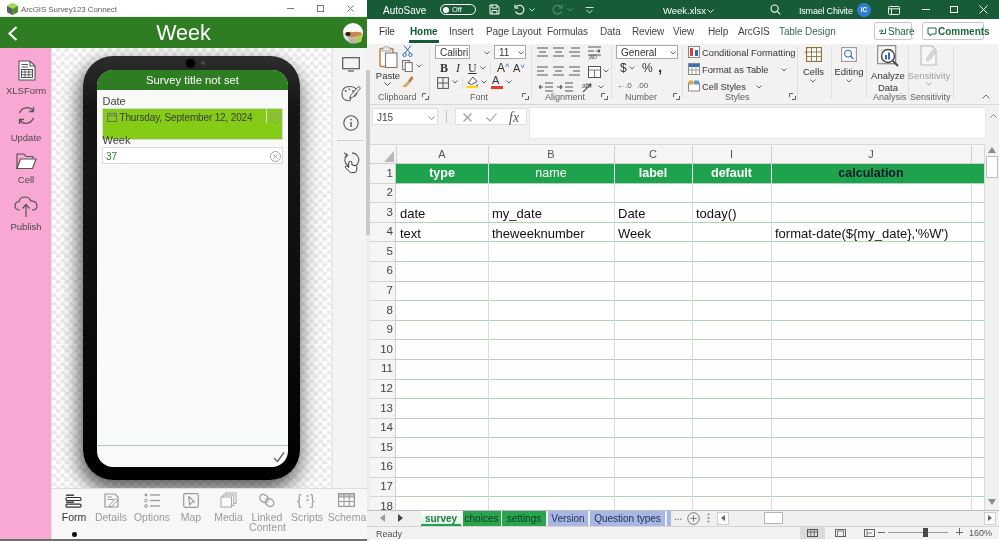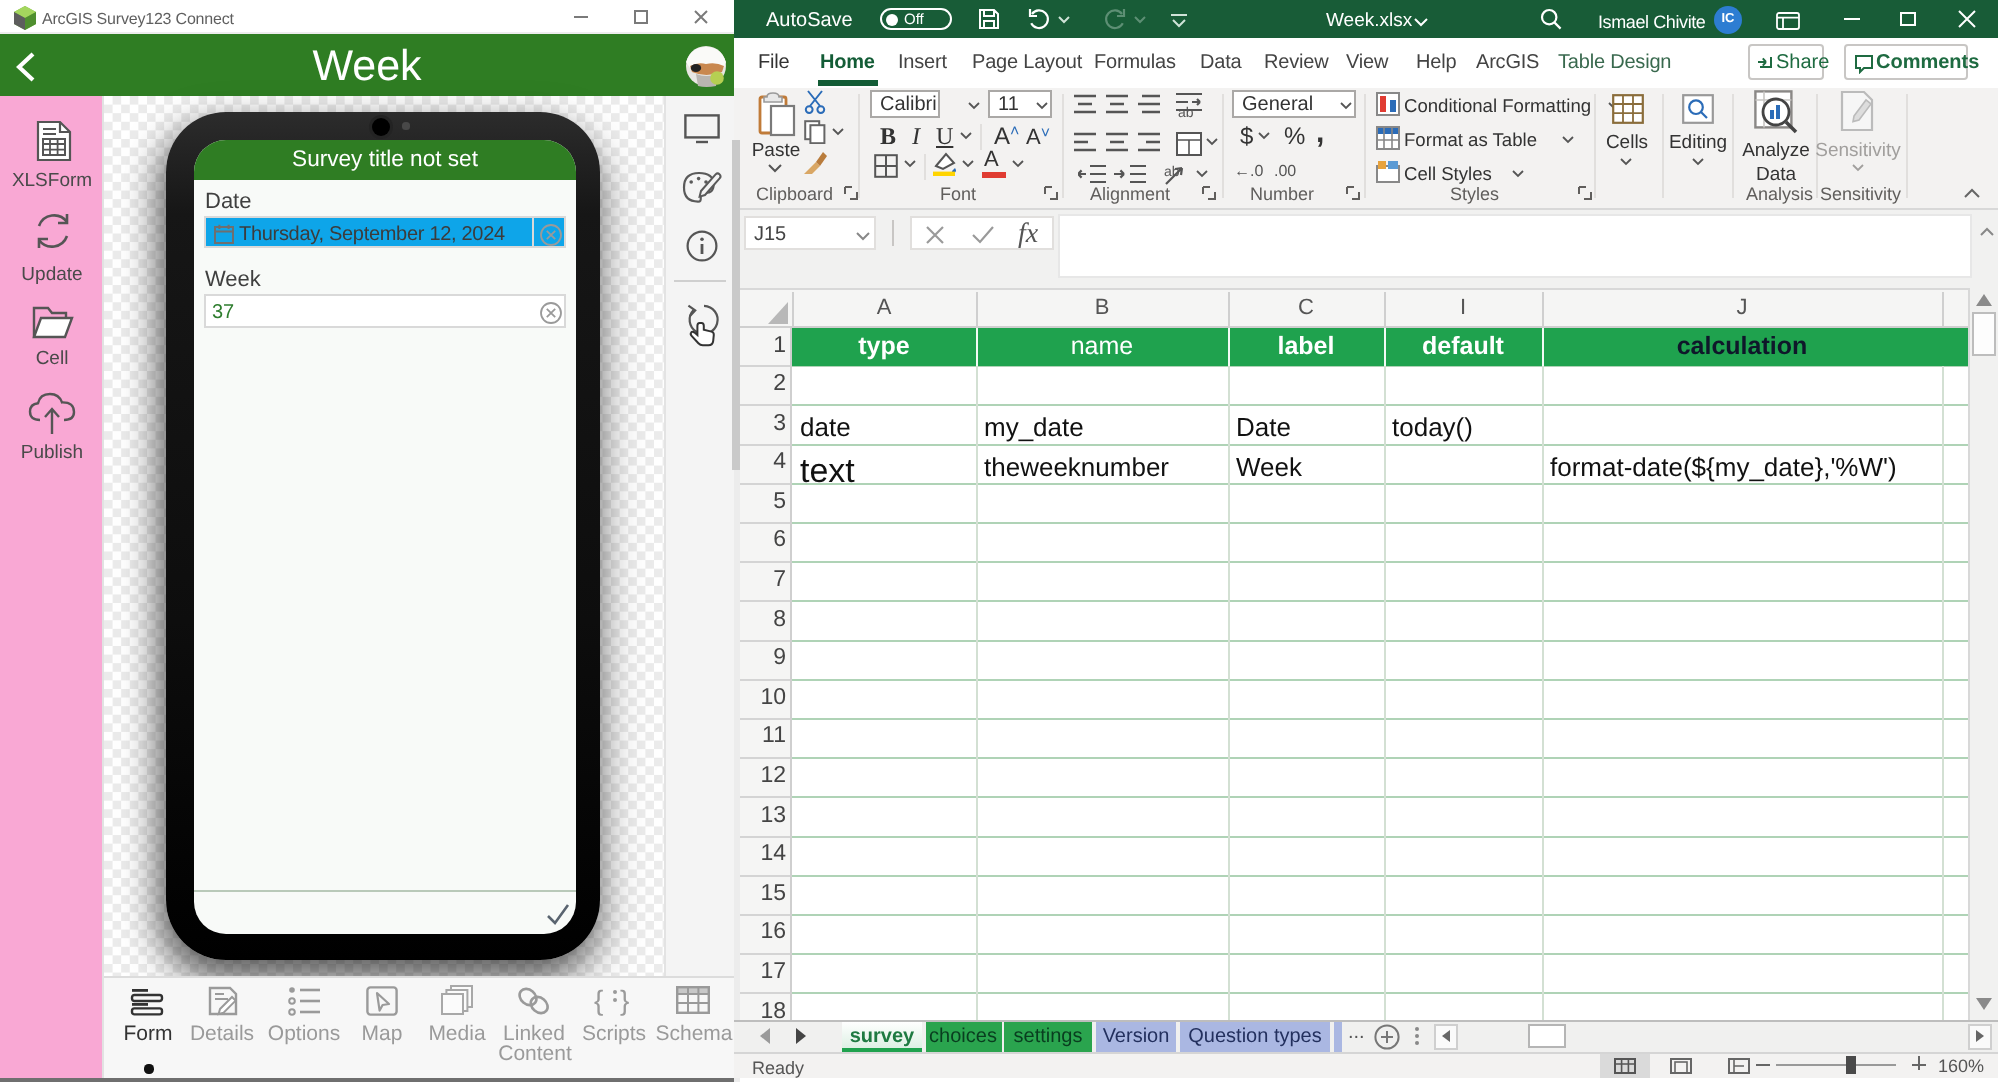--- a/index.html
+++ b/index.html
@@ -96,21 +96,21 @@
   </div>
 
   <div class="a" style="left:83px;top:56px;width:217px;height:424px;border-radius:30px;background:linear-gradient(180deg,#2c2c2c 0%,#161616 12%,#0d0d0d 60%,#000 100%);box-shadow:0 10px 22px rgba(0,0,0,.5),-5px 6px 16px rgba(0,0,0,.3)">
     <div class="a" style="left:102.5px;top:2.5px;width:9px;height:9px;border-radius:50%;background:#000;box-shadow:0 0 0 1.5px #232323"></div>
     <div class="a" style="left:118px;top:5px;width:3.5px;height:3.5px;border-radius:50%;background:#484848"></div>
 
     <div class="a" style="left:14px;top:14px;width:191px;height:397px;background:#f8faf8;border-radius:16px;overflow:hidden">
       <div class="a" style="left:0;top:0;width:191px;height:19.5px;background:#2f7d23"></div>
       <div class="a t" style="left:0;top:4px;width:191px;text-align:center;font-size:11.3px;color:#fff">Survey title not set</div>
       <div class="a t" style="left:5.5px;top:25px;font-size:11px;color:#3f3f3f">Date</div>
-      <div class="a" style="left:5px;top:38px;width:181px;height:16px;background:#0ea5e9;border:1px solid #d9d9d9">
+      <div class="a" style="left:5px;top:38px;width:181px;height:32px;background:#84cc16;border:1px solid #d9d9d9">
         <svg class="a" style="left:3.5px;top:3px" width="10" height="10" viewBox="0 0 10 10">
             <rect x="0.5" y="1.5" width="9" height="8" fill="none" stroke="#6f6f6f" stroke-width="1"></rect>
             <path d="M0.5 3.8 H9.5 M2.7 0.4 V2.5 M7.3 0.4 V2.5" stroke="#6f6f6f" stroke-width="1"></path>
           </svg>
         <div class="a t" style="left:16.5px;top:2.5px;font-size:10px;letter-spacing:-0.15px;color:#3c3c3c">Thursday, September 12, 2024</div>
         <div class="a" style="left:163px;top:0;width:1px;height:14px;background:#d9d9d9"></div>
         <svg class="a" style="left:167px;top:2.5px" width="11" height="11" viewBox="0 0 11 11">
             <circle cx="5.5" cy="5.5" r="5" fill="none" stroke="#9a9a9a" stroke-width="0.9"></circle>
             <path d="M3.4 3.4 L7.6 7.6 M7.6 3.4 L3.4 7.6" stroke="#9a9a9a" stroke-width="0.9"></path>
           </svg>
@@ -563,21 +563,21 @@
   <div class="a t" style="left:26px;top:166px;width:92px;text-align:center;font-size:12.5px;font-weight:bold;color:#fff">type</div>
   <div class="a t" style="left:118px;top:166px;width:126px;text-align:center;font-size:12.5px;font-weight:normal;color:#fff">name</div>
   <div class="a t" style="left:244px;top:166px;width:78px;text-align:center;font-size:12.5px;font-weight:bold;color:#fff">label</div>
   <div class="a t" style="left:322px;top:166px;width:79px;text-align:center;font-size:12.5px;font-weight:bold;color:#fff">default</div>
   <div class="a t" style="left:401px;top:166px;width:200px;text-align:center;font-size:12.5px;font-weight:bold;color:#0f172a">calculation</div>
 
   <div class="a t" style="left:30px;top:206px;font-size:13px;color:#111">date</div>
   <div class="a t" style="left:122px;top:206px;font-size:13px;color:#111">my_date</div>
   <div class="a t" style="left:248px;top:206px;font-size:13px;color:#111">Date</div>
   <div class="a t" style="left:326px;top:206px;font-size:13px;color:#111">today()</div>
-  <div class="a t" style="left:30px;top:225.5px;font-size:17px;color:#111">text</div>
+  <div class="a t" style="left:30px;top:225.5px;font-size:13px;color:#111">text</div>
   <div class="a t" style="left:122px;top:225.5px;font-size:13px;color:#111">theweeknumber</div>
   <div class="a t" style="left:248px;top:225.5px;font-size:13px;color:#111">Week</div>
   <div class="a t" style="left:405px;top:225.5px;font-size:13px;color:#111">format-date(${my_date},'%W')</div>
 
   <div class="a" style="left:614px;top:144px;width:15px;height:366px;background:#f1f1f0;border-left:1px solid #d8d8d8"></div>
   <svg class="a" style="left:618px;top:147px" width="8" height="6" viewBox="0 0 8 6">
           <polygon points="4,0 8,6 0,6" fill="#8a8a8a"></polygon>
         </svg>
   <div class="a" style="left:616px;top:156px;width:11.5px;height:22px;background:#fdfdfd;border:1px solid #bdbdbd"></div>
   <svg class="a" style="left:618px;top:499px" width="8" height="6" viewBox="0 0 8 6">

